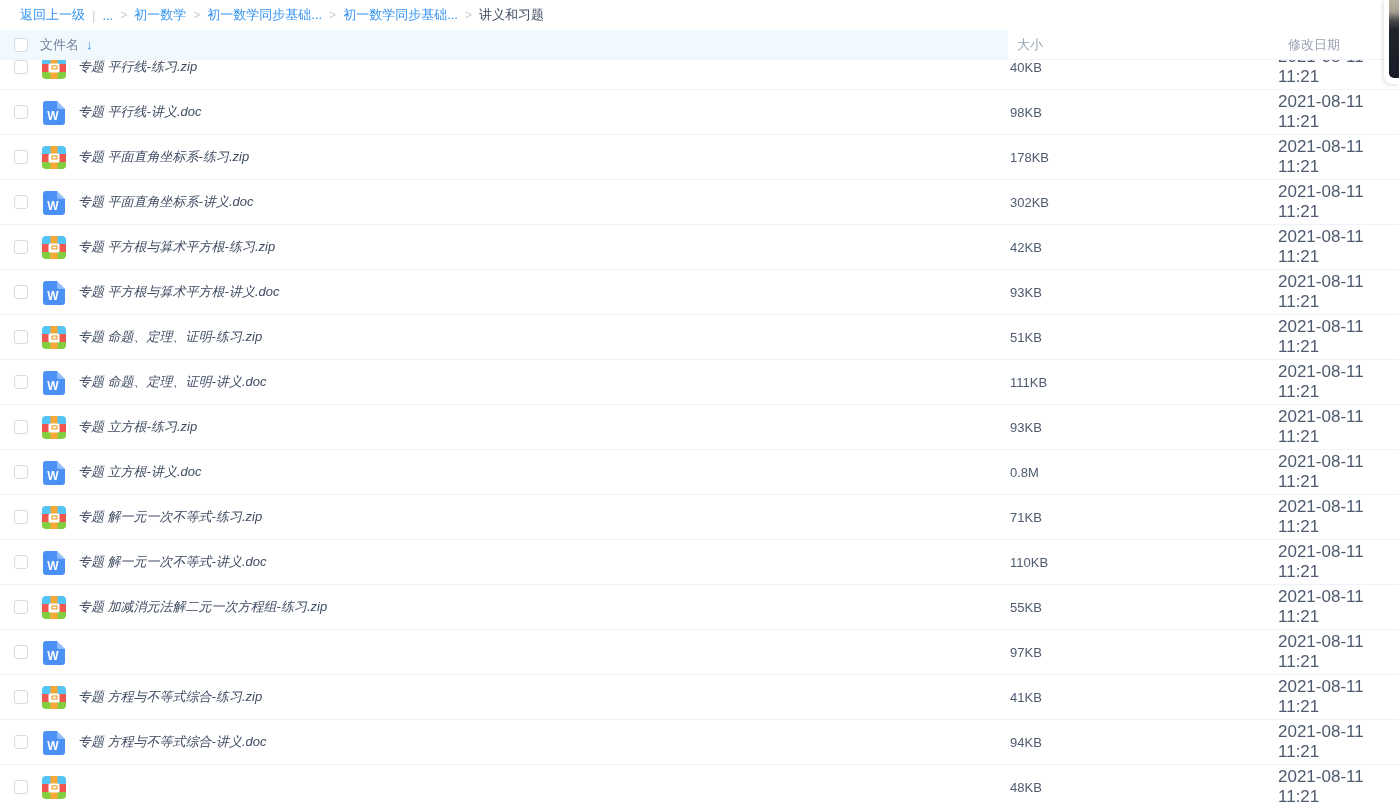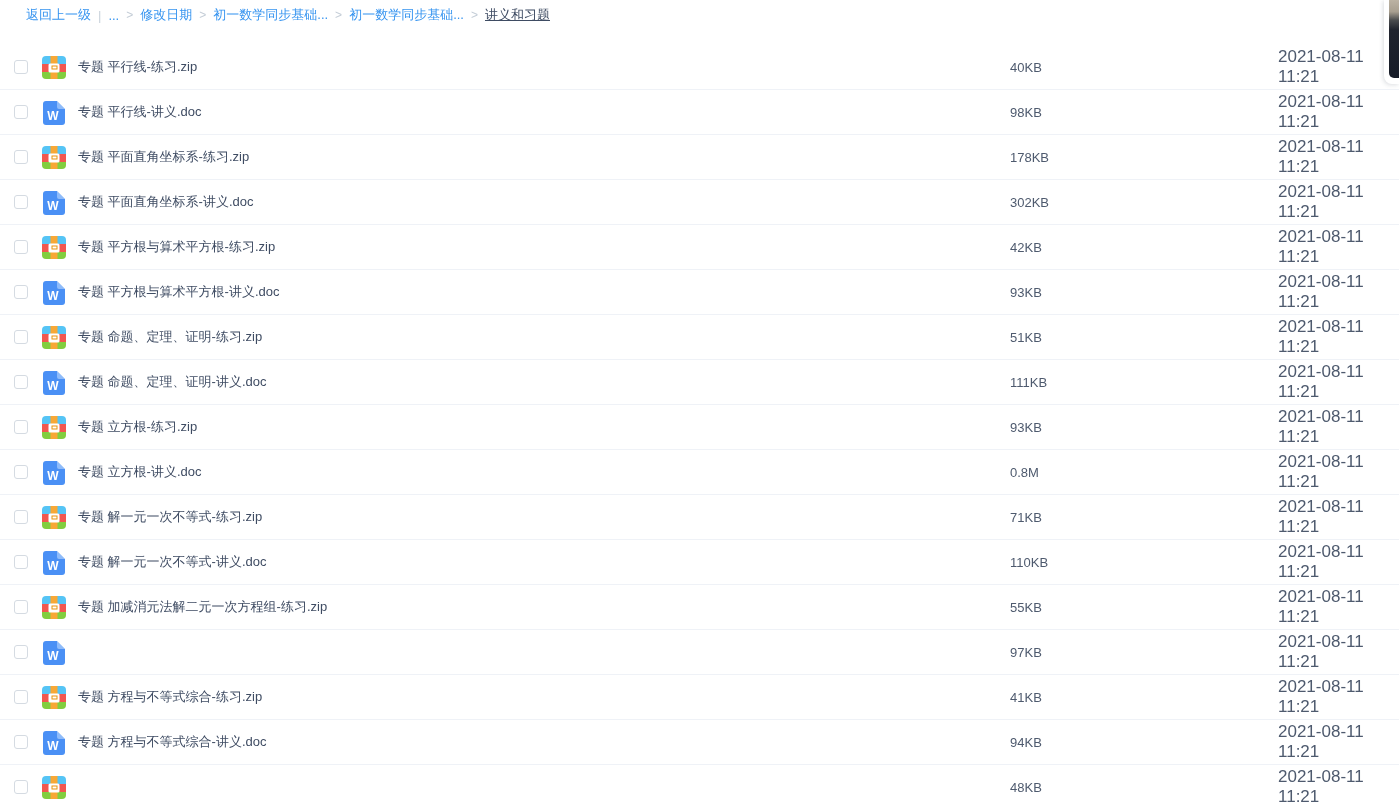--- a/index.html
+++ b/index.html
@@ -2,44 +2,44 @@
 <html><head>
 <meta charset="utf-8">
 <style>
   * { box-sizing: border-box; margin: 0; padding: 0; }
   html, body { width: 1399px; height: 802px; overflow: hidden; background: #fff;
     font-family: "Liberation Sans", "DejaVu Sans", sans-serif; }
   .app { position: relative; width: 1399px; height: 802px; overflow: hidden; background: #fff; }
 
   
   .breadcrumb { position: absolute; top: 0; left: 0; right: 0; height: 30px;
-    display: flex; align-items: center; padding-left: 26px; font-size: 13px; z-index: 6; background: #fff; }
+    display: flex; align-items: center; padding-left: 20px; font-size: 13px; z-index: 6; background: #fff; }
   .crumb-link { color: #3694F0; cursor: pointer; text-decoration: none; white-space: nowrap; }
-  .crumb-current { color: #3F4C63; white-space: nowrap; text-decoration: underline; }
+  .crumb-current { color: #3F4C63; white-space: nowrap; }
   .crumb-divider { color: #C9D2DC; margin: 0 7px; }
   .crumb-sep { color: #C3CCD6; margin: 0 7px; font-size: 12px; }
 
   
   .list-header { position: absolute; top: 30px; left: 0; right: 0; height: 30px;
     background: #fff; z-index: 5; border-bottom: 1px solid #F0F3F7; }
   .header-highlight { position: absolute; left: 0; top: 0; width: 1008px; height: 100%; background: #EFF9FE; }
   .list-header .cell { position: absolute; top: 50%; transform: translateY(-50%); font-size: 13px; color: #97A1B2; }
   .hdr-checkbox { position: absolute; left: 14px; top: 8px; }
   .hdr-name { left: 40px; color: #76839A !important; display: flex; align-items: center; }
   .sort-arrow { color: #2E8BF0; font-weight: bold; margin-left: 7px; font-size: 13px; }
   .hdr-size { left: 1017px; }
   .hdr-date { left: 1288px; }
 
   
   .file-list { position: absolute; top: 45px; left: 0; right: 0; z-index: 1; }
   .file-row { position: relative; height: 45px; border-bottom: 1px solid #EFF2F7; background: #fff; cursor: pointer; }
   .checkbox { width: 14px; height: 14px; border: 1px solid #D5DBE2; border-radius: 3px; background: #fff; cursor: pointer; }
   .row-cb { position: absolute; left: 14px; top: 15px; }
   .file-name { position: absolute; left: 78px; top: 50%; transform: translateY(-50%);
-    font-size: 13px; color: #3F4C63; white-space: nowrap; }
+    font-size: 13px; color: #3F4C63; white-space: nowrap; font-style: italic; }
   .file-size { position: absolute; left: 1010px; top: 50%; transform: translateY(-50%); font-size: 13px; color: #4E5A6E; }
   .file-date { position: absolute; left: 1278px; top: 50%; transform: translateY(-50%); font-size: 17px; color: #4E5A6E; }
 
   
   .icon { position: absolute; left: 42px; top: 11px; }
   .icon-zip { width: 24px; height: 23px; border-radius: 4px; overflow: hidden; position: relative; }
   .zip-stripe-top { height: 8px; background: #55C4F5; }
   .zip-stripe-mid { height: 8px; background: #F2574F; }
   .zip-stripe-bot { height: 7px; background: #82CE3F; }
   .zip-strap { position: absolute; left: 50%; top: 0; transform: translateX(-50%); width: 7px; height: 100%; background: #F7A836; }
@@ -67,30 +67,40 @@
 <body>
 
 <div class="app">
 
   <div class="breadcrumb">
     <a class="crumb-link">返回上一级</a>
     <span class="crumb-divider">|</span>
     <span id="crumbs-container" style="display:flex;align-items:center;">
         <a class="crumb-link">...</a>
         <span class="crumb-sep">&gt;</span>
-        <a class="crumb-link">修改日期</a>
+        <a class="crumb-link">初一数学</a>
         <span class="crumb-sep">&gt;</span>
         <a class="crumb-link">初一数学同步基础...</a>
         <span class="crumb-sep">&gt;</span>
         <a class="crumb-link">初一数学同步基础...</a>
         <span class="crumb-sep">&gt;</span>
         <span class="crumb-current">讲义和习题</span>
       </span>
   </div>
 
+  <div class="list-header">
+    <div class="header-highlight"></div>
+    <div class="hdr-checkbox checkbox"></div>
+    <div class="cell hdr-name">
+      <span>文件名</span>
+      <span class="sort-arrow">↓</span>
+    </div>
+    <div class="cell hdr-size">大小</div>
+    <div class="cell hdr-date">修改日期</div>
+  </div>
 
   <div class="file-list" id="file-list">
       <div class="file-row">
         <div class="checkbox row-cb"></div>
         <div class="icon">
           <div class="icon-zip">
             <div class="zip-stripe-top"></div>
             <div class="zip-stripe-mid"></div>
             <div class="zip-stripe-bot"></div>
             <div class="zip-strap"></div>

